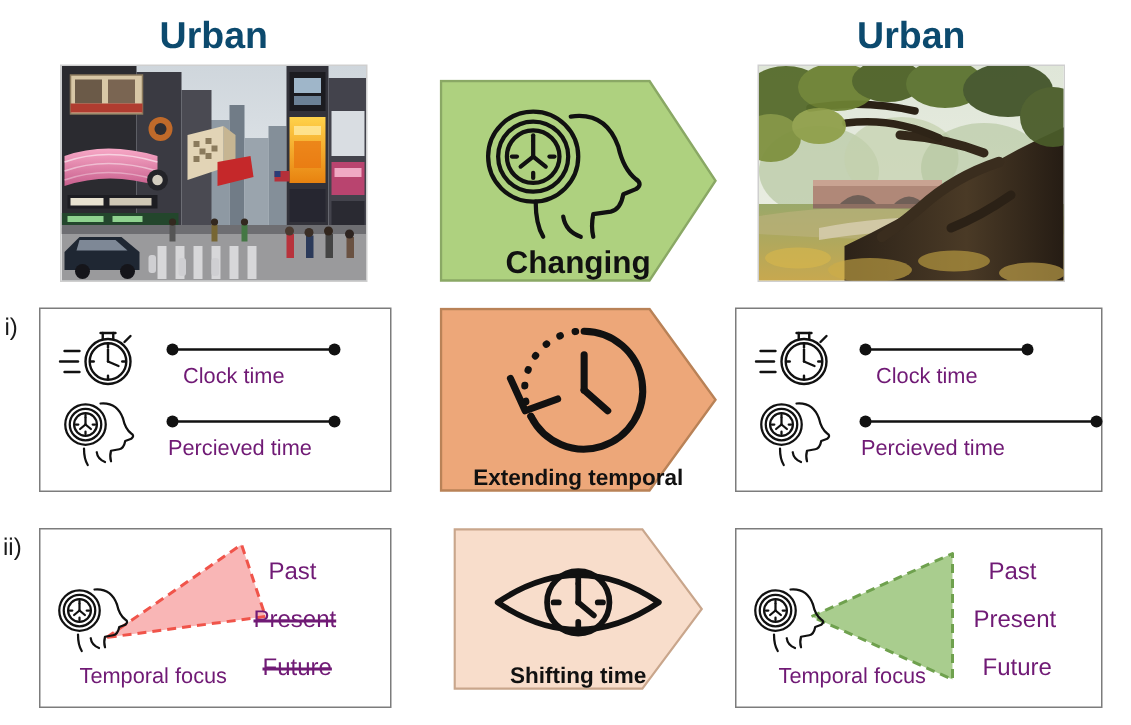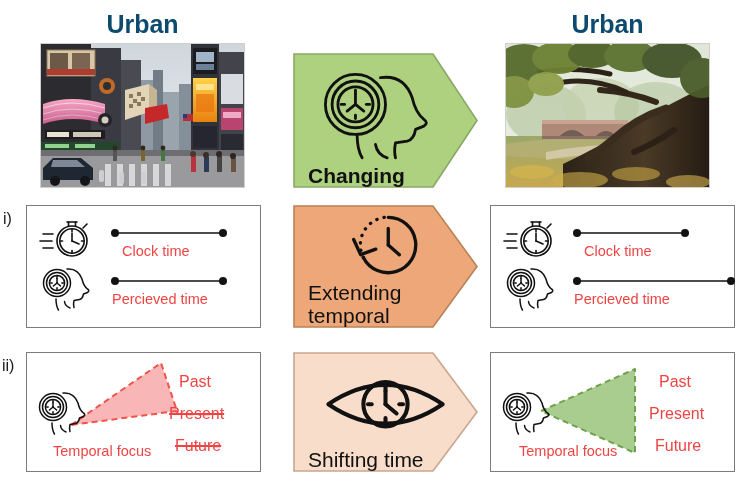--- a/index.html
+++ b/index.html
@@ -56,46 +56,47 @@
   }
   #row-label-i {left:3px; top:210px;}
   #row-label-ii{left:2px; top:357px;}
 
   
   .arrow{
     position:absolute;
   }
   #arrow-top  {left:293px;top:53px; width:185px;height:135px;}
   #arrow-mid  {left:293px;top:205px;width:185px;height:123px;}
-  #arrow-bot  {left:293px;top:352px;width:185px;height:120px;}
+  #arrow-bot  {left:293px;top:352px;width:185px;height:108px;}
   .arrow svg{display:block;width:100%;height:100%;}
 
   .arrow-content{
     position:absolute;
     left:0;top:0;right:0;bottom:0;
     display:flex;flex-direction:column;
     align-items:center;
     pointer-events:none;
   }
   .arrow-icon{display:block;}
   .arrow-text{
+    text-align:center;
     color:#111111;
     line-height:1.12;
     width:155px;
   }
   #arrow-top .arrow-text{font-size:21px;font-weight:bold;}
   #arrow-mid .arrow-text,
-  #arrow-bot .arrow-text{font-size:21px;font-weight:normal;}
+  #arrow-bot .arrow-text{font-size:15px;font-weight:bold;}
 
   
   .icon-abs{position:absolute;}
   .cap{
     position:absolute;
     font-size:14.5px;
-    color:#ef4444;
+    color:#701a75;
     white-space:nowrap;
   }
   .cap.strike{text-decoration:line-through;text-decoration-thickness:1.5px;}
   .segline{position:absolute;}
 </style>
 </head>
 <body>
 
 <div id="figure">
 

